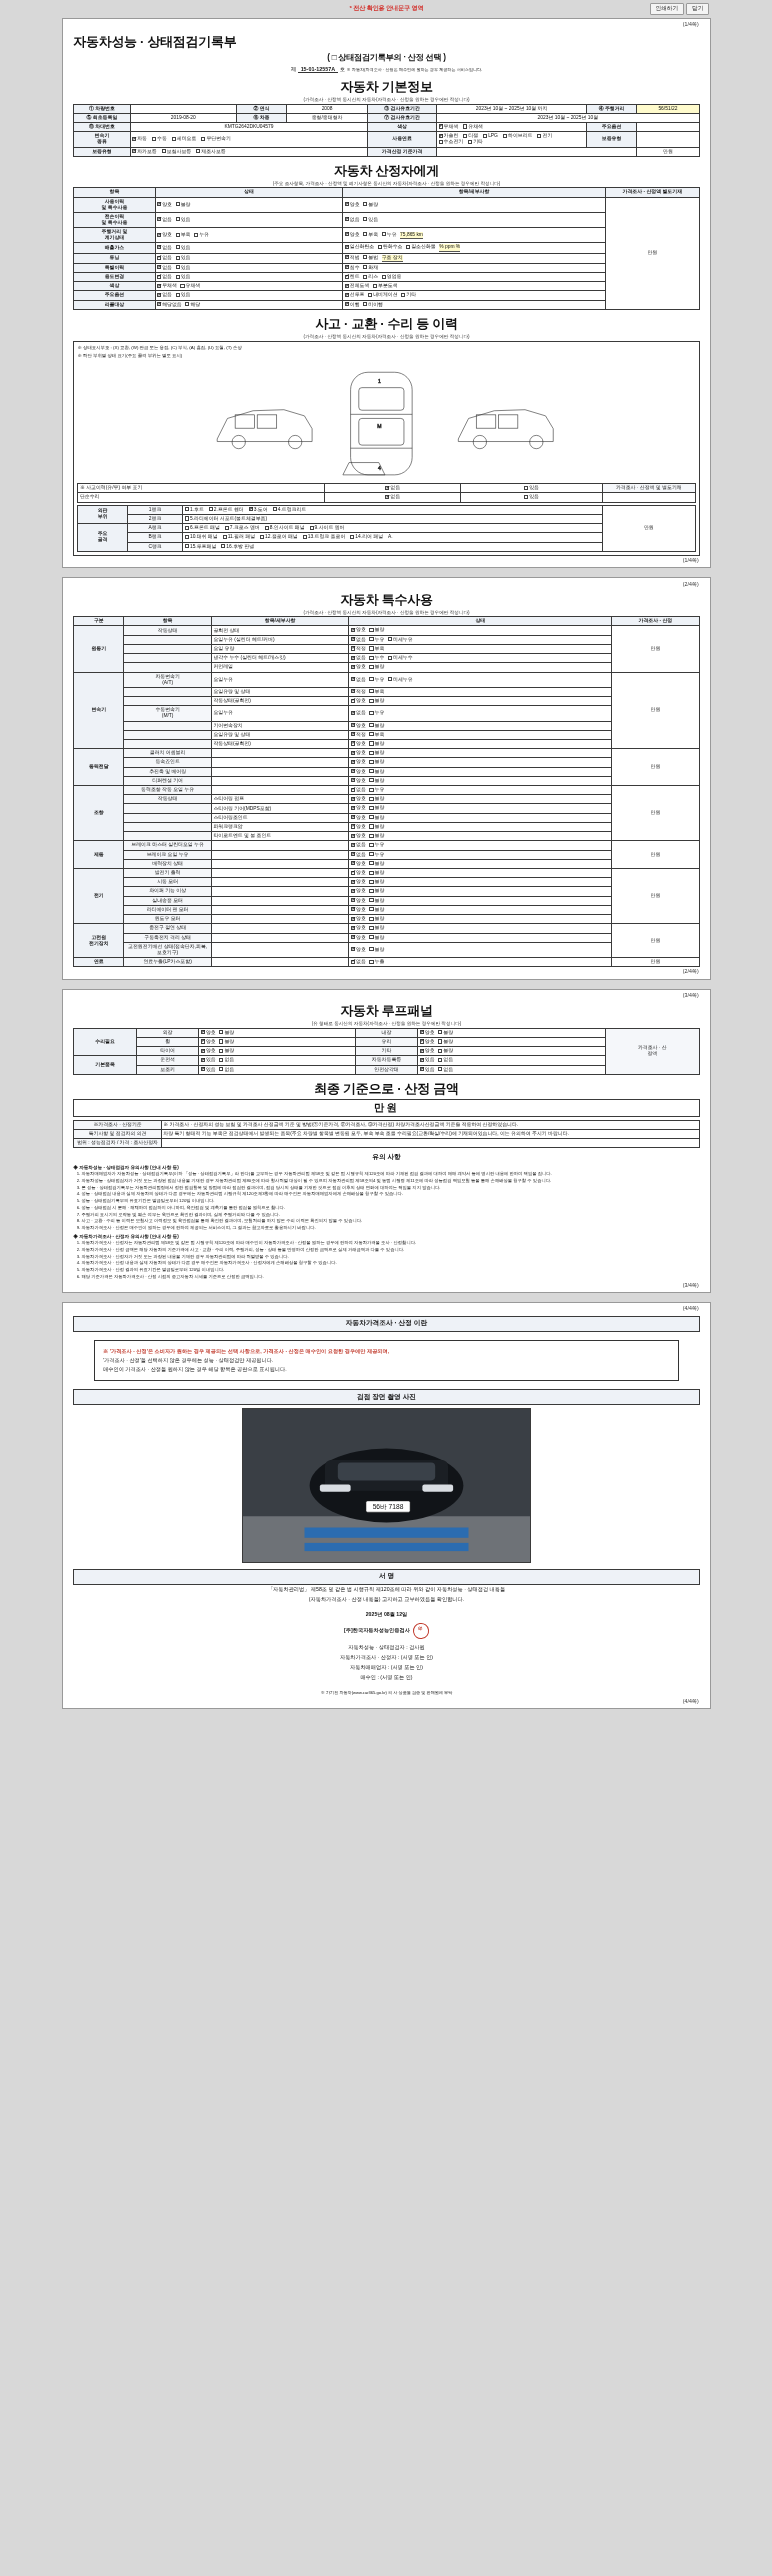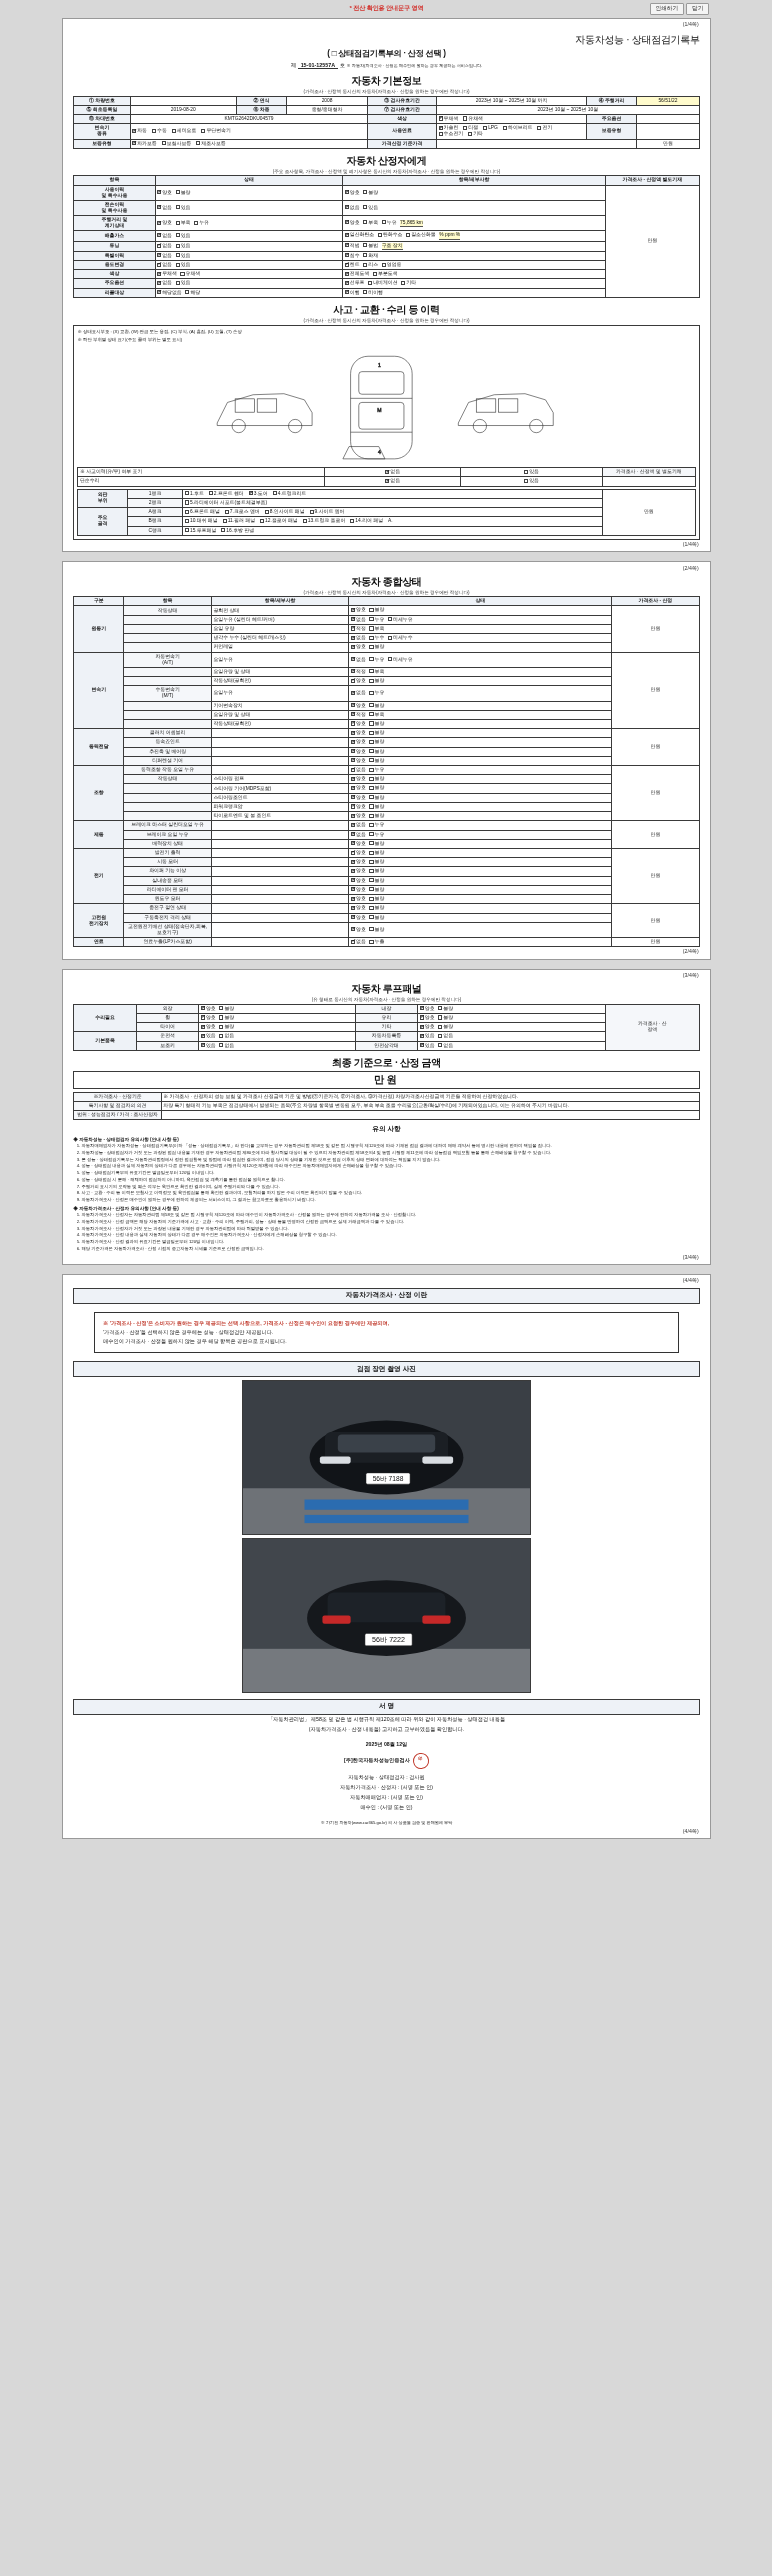--- a/index.html
+++ b/index.html
@@ -35,34 +35,33 @@
   .topbar .btn {
     background:#f4f4f4; border:0.5px solid #9a9a9a; font-size:5.7px;
     padding:1px 4.6px; border-radius:1px; color:#222;
   }
   .pagenum {
     position:absolute; right:11.3px; top:2.1px; font-size:5.2px; color:#333;
   }
   .pagenum.bottom { top:auto; bottom:3.1px; }
 
   h1.doc-title {
-    text-align:right; font-size:10px; font-weight:normal; margin:7.2px 0 1px 0; letter-spacing:-0.3px;
+    text-align:left; font-size:13px; font-weight:bold; margin:7.2px 0 1px 0; letter-spacing:-0.3px;
   }
   h2.doc-sub {
     text-align:center; font-size:8.2px; font-weight:bold; margin:0 0 3.1px 0; letter-spacing:-0.3px;
   }
   .doc-no {
     text-align:center; font-size:5.4px; margin-bottom:2.1px;
   }
   .doc-no .num { border-bottom:0.5px solid #333; padding:0 3.1px; font-weight:bold;}
 
   .sec-title {
-    text-align:center; font-size:10px; font-weight:bold; margin:5.2px 0 1px 0;
+    text-align:center; font-size:13px; font-weight:bold; margin:5.2px 0 1px 0;
     letter-spacing:-0.3px;
-    font-family:Liberation Serif, serif;
   }
   .sec-note {
     text-align:center; font-size:4.6px; color:#333; margin-bottom:1.5px;
   }
 
   table.grid {
     width:100%; border-collapse:collapse; table-layout:fixed;
   }
   table.grid th, table.grid td {
     border:0.5px solid #3a3a3a; padding:1px 1.5px; font-size:4.9px; vertical-align:middle;
@@ -409,21 +408,21 @@
         </td>
       </tr>
     </tbody>
       </table>
   </div>
   <div class="pagenum bottom">(1/4쪽)</div>
 </div>
 
 <div class="page">
   <div class="pagenum">(2/4쪽)</div>
-  <div class="sec-title">자동차 종합상태</div>
+  <div class="sec-title">자동차 특수사용</div>
   <div class="sec-note">(가격조사 · 산정액 동시산의 자동차(자격조사 · 산정을 원하는 경우에만 작성니다)</div>
 
   <table class="grid">
     <colgroup>
         <col style="width:8%">
         <col style="width:14%">
         <col style="width:22%">
         <col style="width:42%">
         <col style="width:14%">
       </colgroup>
@@ -764,32 +763,20 @@
       <ellipse cx="280" cy="150" rx="150" ry="72" fill="#111418"></ellipse>
       <rect x="160" y="100" width="240" height="60" rx="12" fill="#1b1f24"></rect>
       <rect x="185" y="105" width="190" height="35" rx="8" fill="#3a4149"></rect>
       <rect x="150" y="148" width="60" height="14" rx="4" fill="#d9dde2"></rect>
       <rect x="350" y="148" width="60" height="14" rx="4" fill="#d9dde2"></rect>
       <rect x="240" y="180" width="86" height="22" rx="3" fill="#ffffff" stroke="#222"></rect>
       <text x="283" y="196" font-size="13" text-anchor="middle" fill="#111" font-family="Liberation Sans, sans-serif">56바 7188</text>
     </svg>
   </div>
 
-  <div class="photo-box">
-    <svg width="289" height="155" viewBox="0 0 560 300" style="font-size:11px">
-      <rect width="560" height="300" fill="#41464c"></rect>
-      <rect x="0" y="215" width="560" height="85" fill="#75797e"></rect>
-      <ellipse cx="280" cy="155" rx="155" ry="74" fill="#15181c"></ellipse>
-      <rect x="165" y="105" width="230" height="58" rx="12" fill="#1d2228"></rect>
-      <rect x="155" y="150" width="55" height="16" rx="4" fill="#c62828"></rect>
-      <rect x="350" y="150" width="55" height="16" rx="4" fill="#c62828"></rect>
-      <rect x="238" y="185" width="92" height="24" rx="3" fill="#ffffff" stroke="#222"></rect>
-      <text x="284" y="202" font-size="14" text-anchor="middle" fill="#111" font-family="Liberation Sans, sans-serif">56바 7222</text>
-    </svg>
-  </div>
 
   <div class="banner">서 명</div>
   <div class="sign-wrap">
     <div>「자동차관리법」 제58조 및 같은 법 시행규칙 제120조에 따라 위와 같이 자동차성능 · 상태점검 내용을</div>
     <div>(자동차가격조사 · 산정 내용을) 고지하고 교부하였음을 확인합니다.</div>
     <div style="margin-top:5.2px;font-weight:bold">2025년 08월 12일</div>
     <div style="margin-top:3.1px;font-weight:bold">
       <span>[주]한국자동차성능인증검사</span>
       <span class="stamp">印</span>
     </div>

